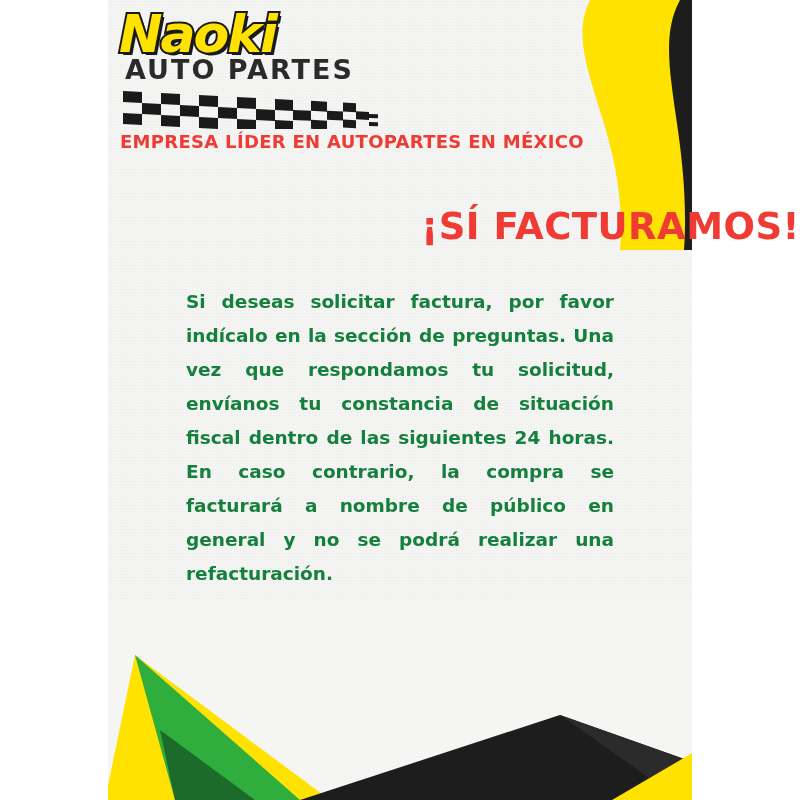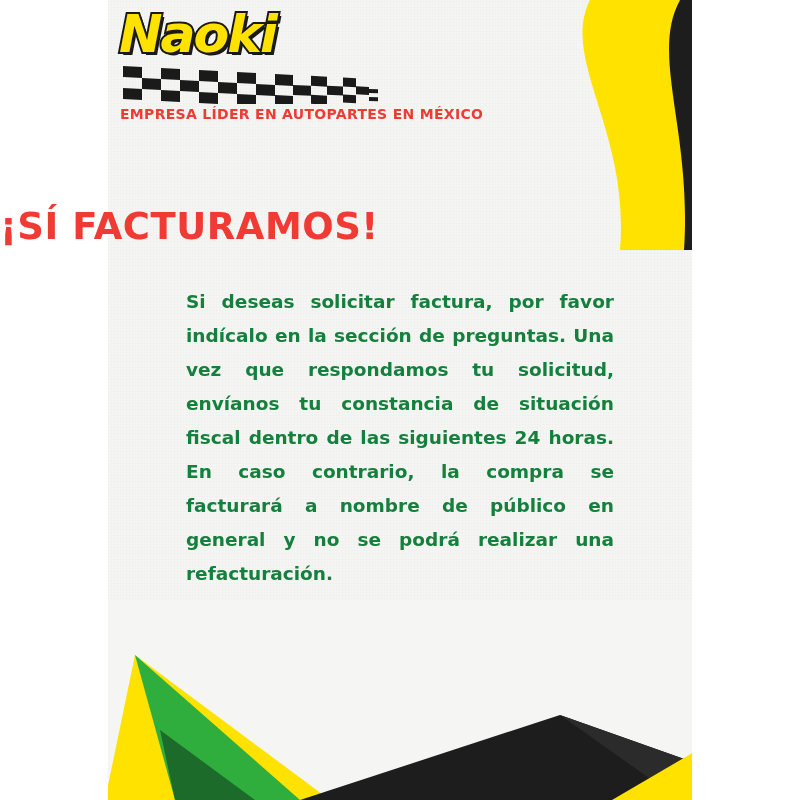--- a/index.html
+++ b/index.html
@@ -96,34 +96,34 @@
     position: relative;
     margin: 4px 0 0 8px;
     width: 260px;
     height: 38px;
   }
   .checker svg { display: block; }
 
   .tagline {
     font-family: "DejaVu Sans", sans-serif;
     font-weight: bold;
-    font-size: 14px;
+    font-size: 18px;
     color: #ef3b33;
     letter-spacing: 0.3px;
     margin: 4px 0 0 5px;
     white-space: nowrap;
   }
 
   
   .headline {
     position: absolute;
     top: 205px;
     left: 0;
     width: 800px;
-    text-align: left;
+    text-align: right;
     font-family: "DejaVu Sans", sans-serif;
     font-weight: bold;
     font-size: 37px;
     letter-spacing: 0.5px;
     color: #ef3b33;
   }
 
   
   .body-text {
     position: absolute;
@@ -168,20 +168,21 @@
       <path d="M700 200 L800 140 L800 200 Z" fill="#1d1d1d"></path>
       <path d="M0 200 L0 170 L60 200 Z" fill="#f5f5f3"></path>
     </svg>
   </div>
 
   <div class="frame-left"></div>
   <div class="frame-right"></div>
 
   <div class="logo-wrap">
     <div class="logo-naoki">Naoki</div>
+    <div class="logo-sub">AUTO PARTES</div>
 
     <div class="checker">
       <svg width="260" height="40" viewBox="0 0 260 40">
         <g>
 
           <rect x="0" y="2" width="19" height="11" fill="#1a1a1a" transform="skewY(3)"></rect>
           <rect x="38" y="2" width="19" height="11" fill="#1a1a1a" transform="skewY(3)"></rect>
           <rect x="76" y="2" width="19" height="11" fill="#1a1a1a" transform="skewY(3)"></rect>
           <rect x="114" y="2" width="19" height="11" fill="#1a1a1a" transform="skewY(3)"></rect>
           <rect x="152" y="2" width="18" height="11" fill="#1a1a1a" transform="skewY(3)"></rect>

